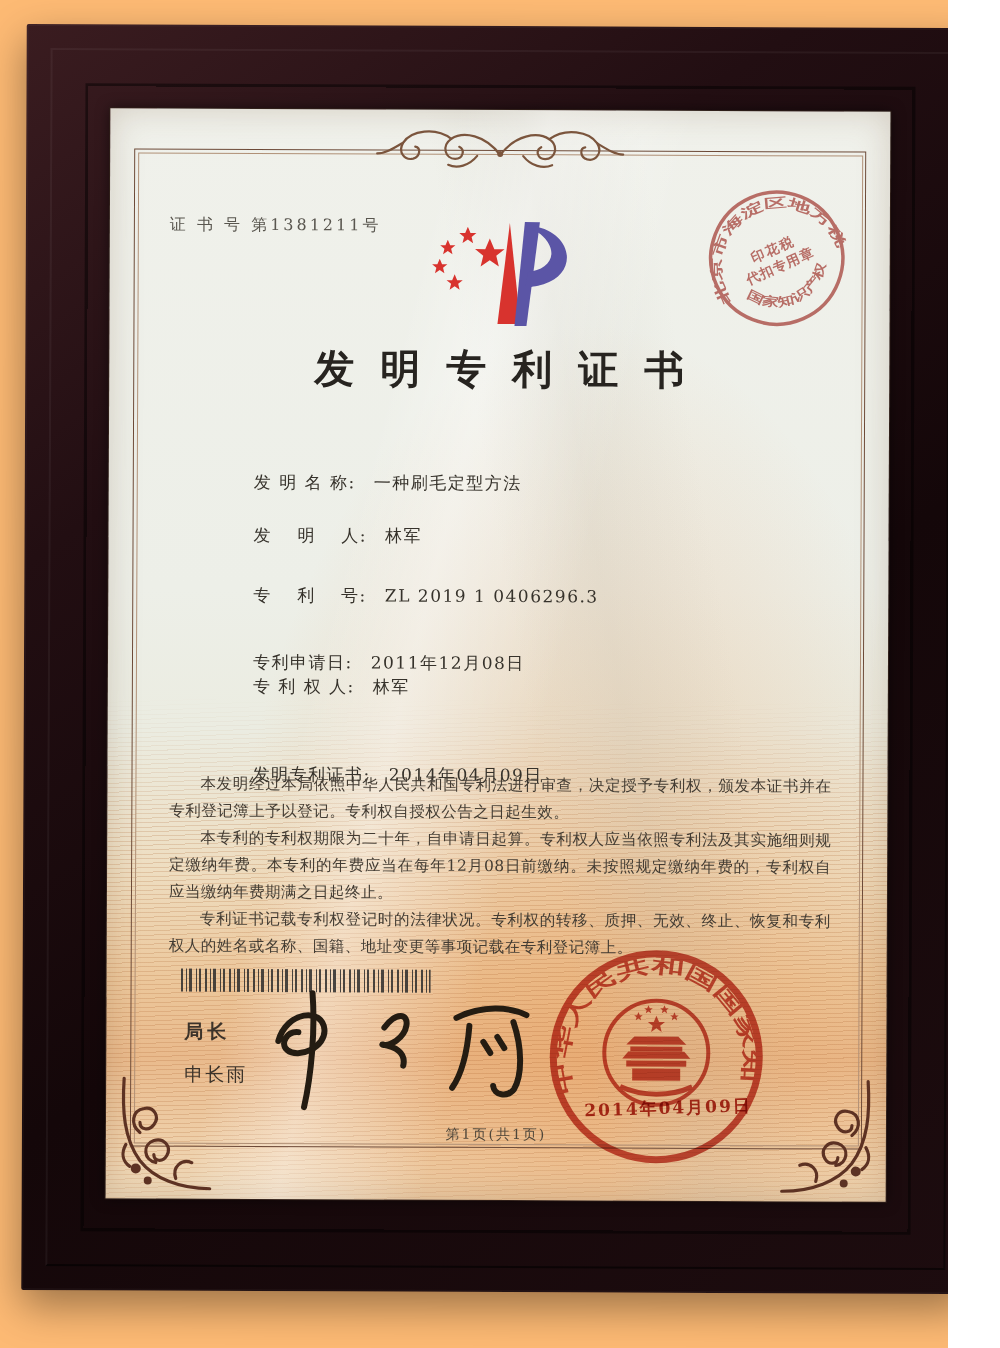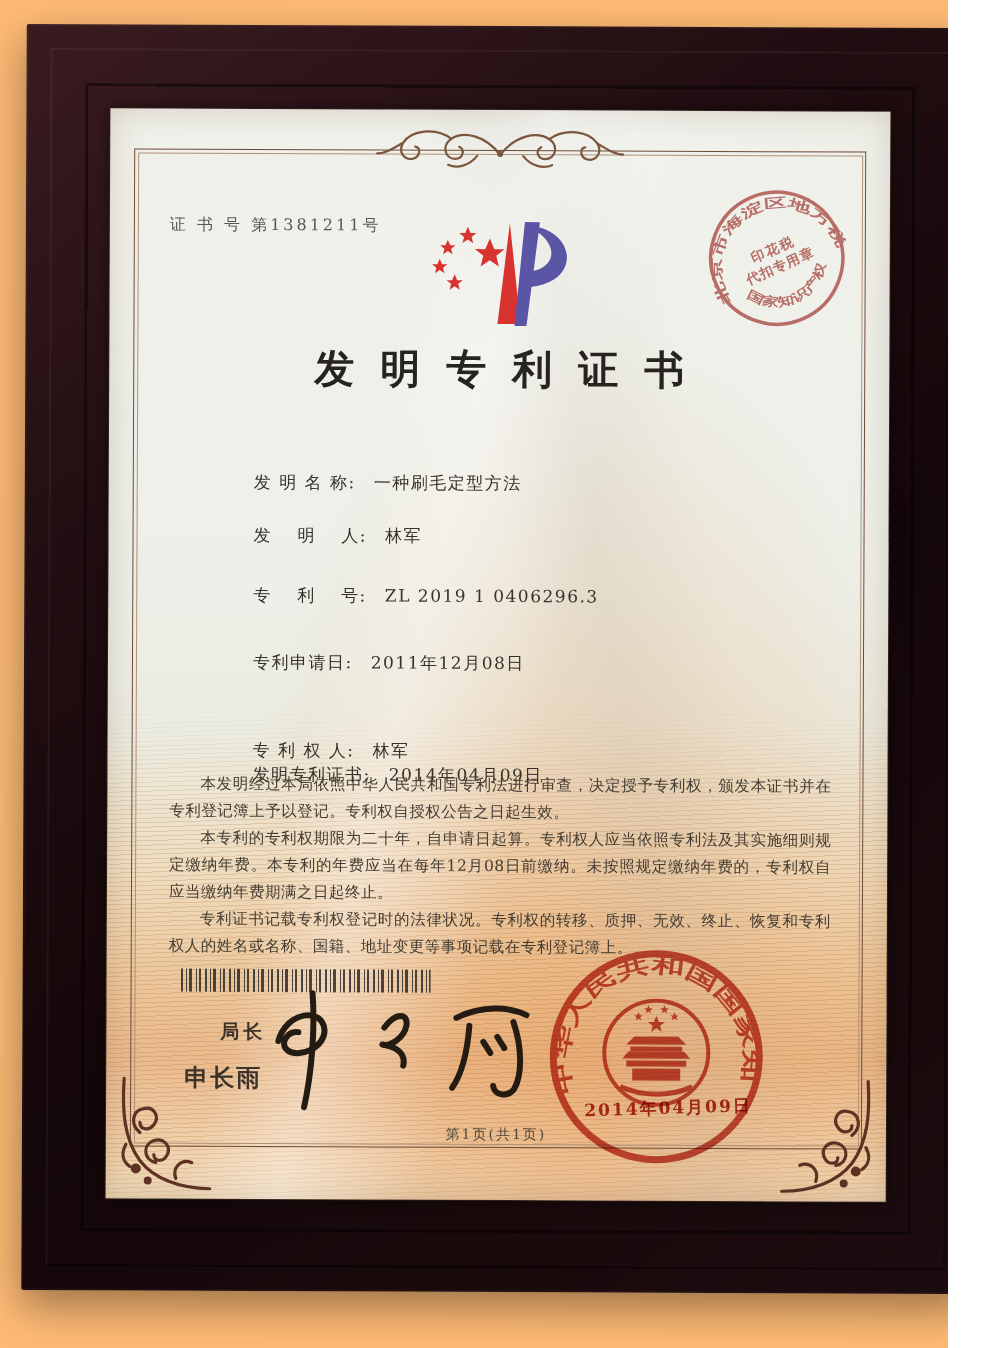--- a/index.html
+++ b/index.html
@@ -42,36 +42,36 @@
   .cert-title{position:absolute;left:0;right:0;top:232px;text-align:center;
          font-size:40px;letter-spacing:26px;text-indent:26px;color:#272420;font-weight:600;
          font-family:"DejaVu Serif",serif;}
   .fields{position:absolute;left:76px;right:50px;top:0;height:0;}
   .field-row{position:absolute;left:0;font-size:17px;color:#36322b;letter-spacing:1.5px;
          font-family:"DejaVu Serif",serif;white-space:pre;}
   .field-row:nth-child(1){top:342px}
   .field-row:nth-child(2){top:395px}
   .field-row:nth-child(3){top:455px}
   .field-row:nth-child(4){top:522px}
-  .field-row:nth-child(5){top:610px}
+  .field-row:nth-child(5){top:546px}
   .field-row:nth-child(6){top:634px}
   .field-label{display:inline-block;}
   .field-value{margin-left:18px;}
   .body-text{position:absolute;left:62px;right:56px;top:662px;color:#433c33;
          font-size:15.5px;line-height:27px;letter-spacing:.5px;text-align:justify;
          font-family:"DejaVu Serif",serif;}
   .body-text p{margin:0;text-indent:2em;}
   .barcode{position:absolute;left:74px;top:860px;width:250px;height:23px;opacity:.85;
          background:repeating-linear-gradient(90deg,
            #2b2b2b 0 2px,transparent 2px 5px,#2b2b2b 5px 6px,transparent 6px 8px,
            #2b2b2b 8px 11px,transparent 11px 15px,#2b2b2b 15px 16px,transparent 16px 18px,
            #2b2b2b 18px 20px,transparent 20px 24px);}
   .signer-title{position:absolute;left:78px;top:910px;font-size:19px;font-weight:700;
-         color:#3c332a;letter-spacing:4px;font-family:"DejaVu Serif",serif;margin-left:36px;}
-  .signer-name{position:absolute;left:78px;top:953px;font-size:24px;font-weight:700;
+         color:#3c332a;letter-spacing:4px;font-family:"DejaVu Serif",serif;}
+  .signer-name{position:absolute;left:78px;top:953px;font-size:19px;font-weight:400;
          color:#3c332a;letter-spacing:2px;font-family:"DejaVu Serif",serif;}
   .signature{position:absolute;left:150px;top:872px;}
   .seal{position:absolute;left:440px;top:836px;mix-blend-mode:multiply;opacity:.93;}
   .seal-date{position:absolute;left:452px;top:986px;width:220px;text-align:center;
          color:#b23527;font-size:17px;font-weight:700;letter-spacing:2px;
          transform:rotate(-2deg);mix-blend-mode:multiply;font-family:"DejaVu Serif",serif;}
   .page-footer{position:absolute;left:0;right:0;top:1016px;text-align:center;
          font-size:14px;letter-spacing:2px;color:#4e463a;font-family:"DejaVu Serif",serif;}
   .tax-stamp{position:absolute;left:592px;top:72px;transform:rotate(-24deg);
          opacity:.8;mix-blend-mode:multiply;}

